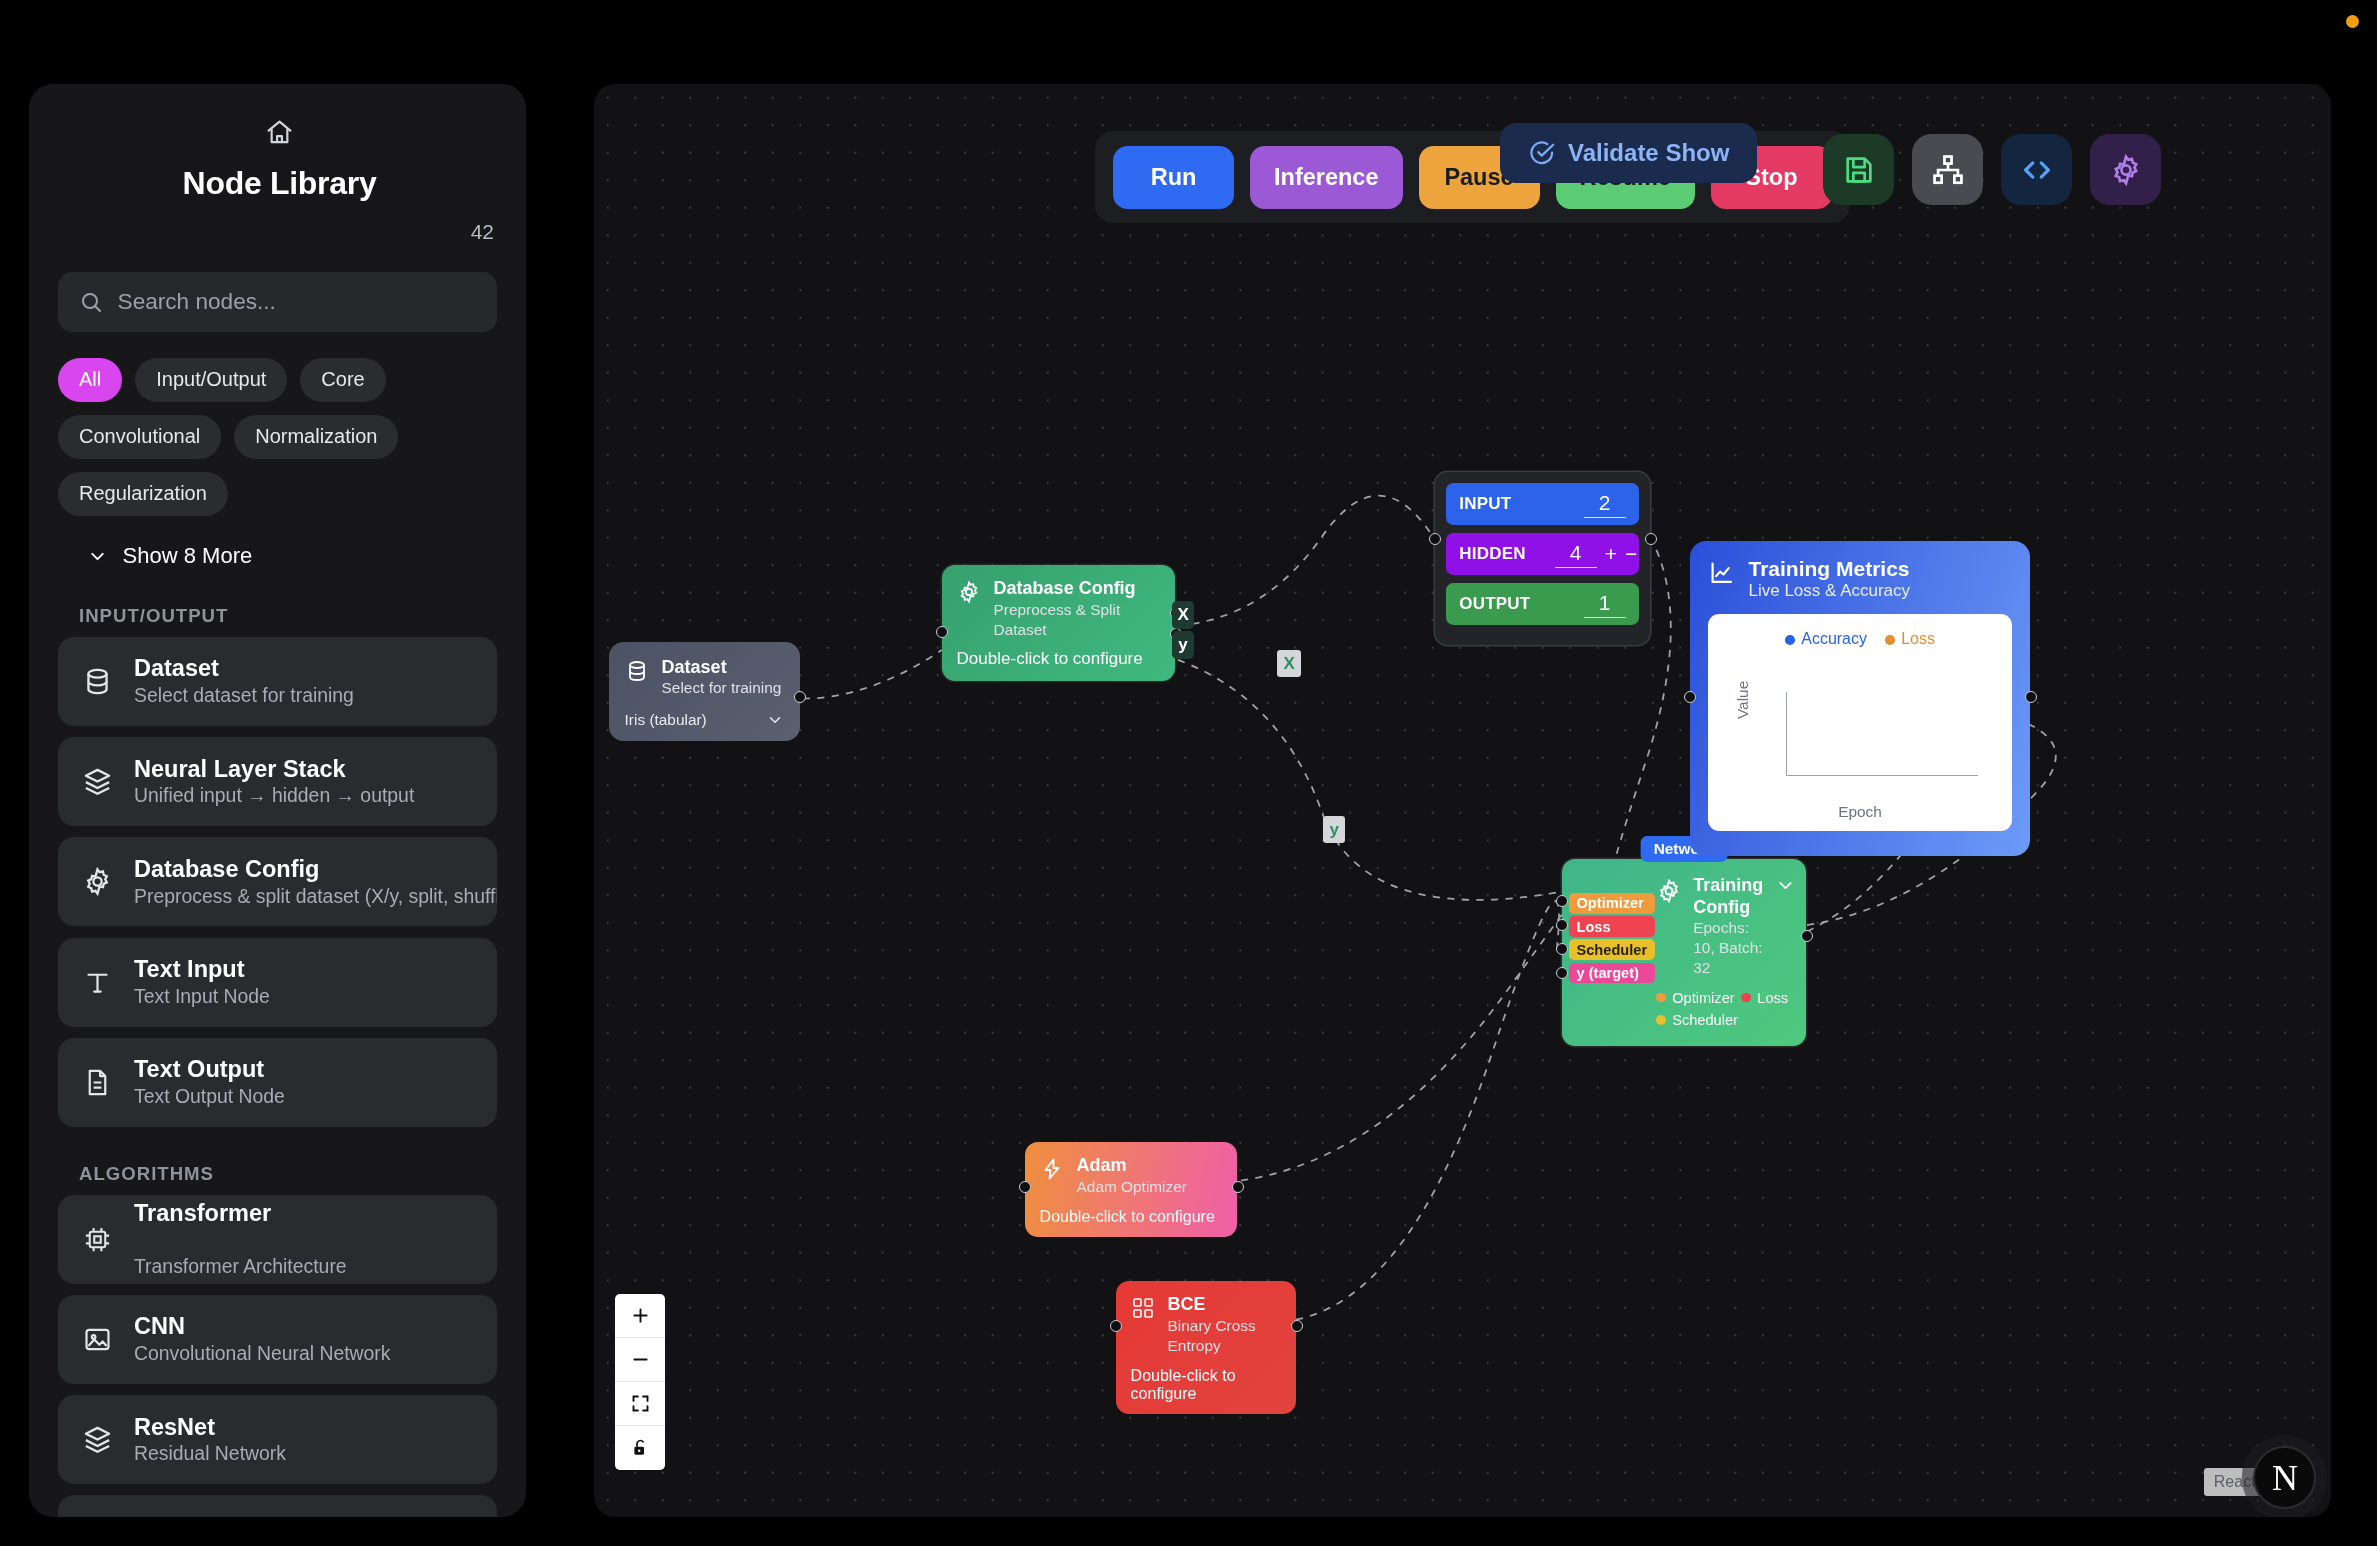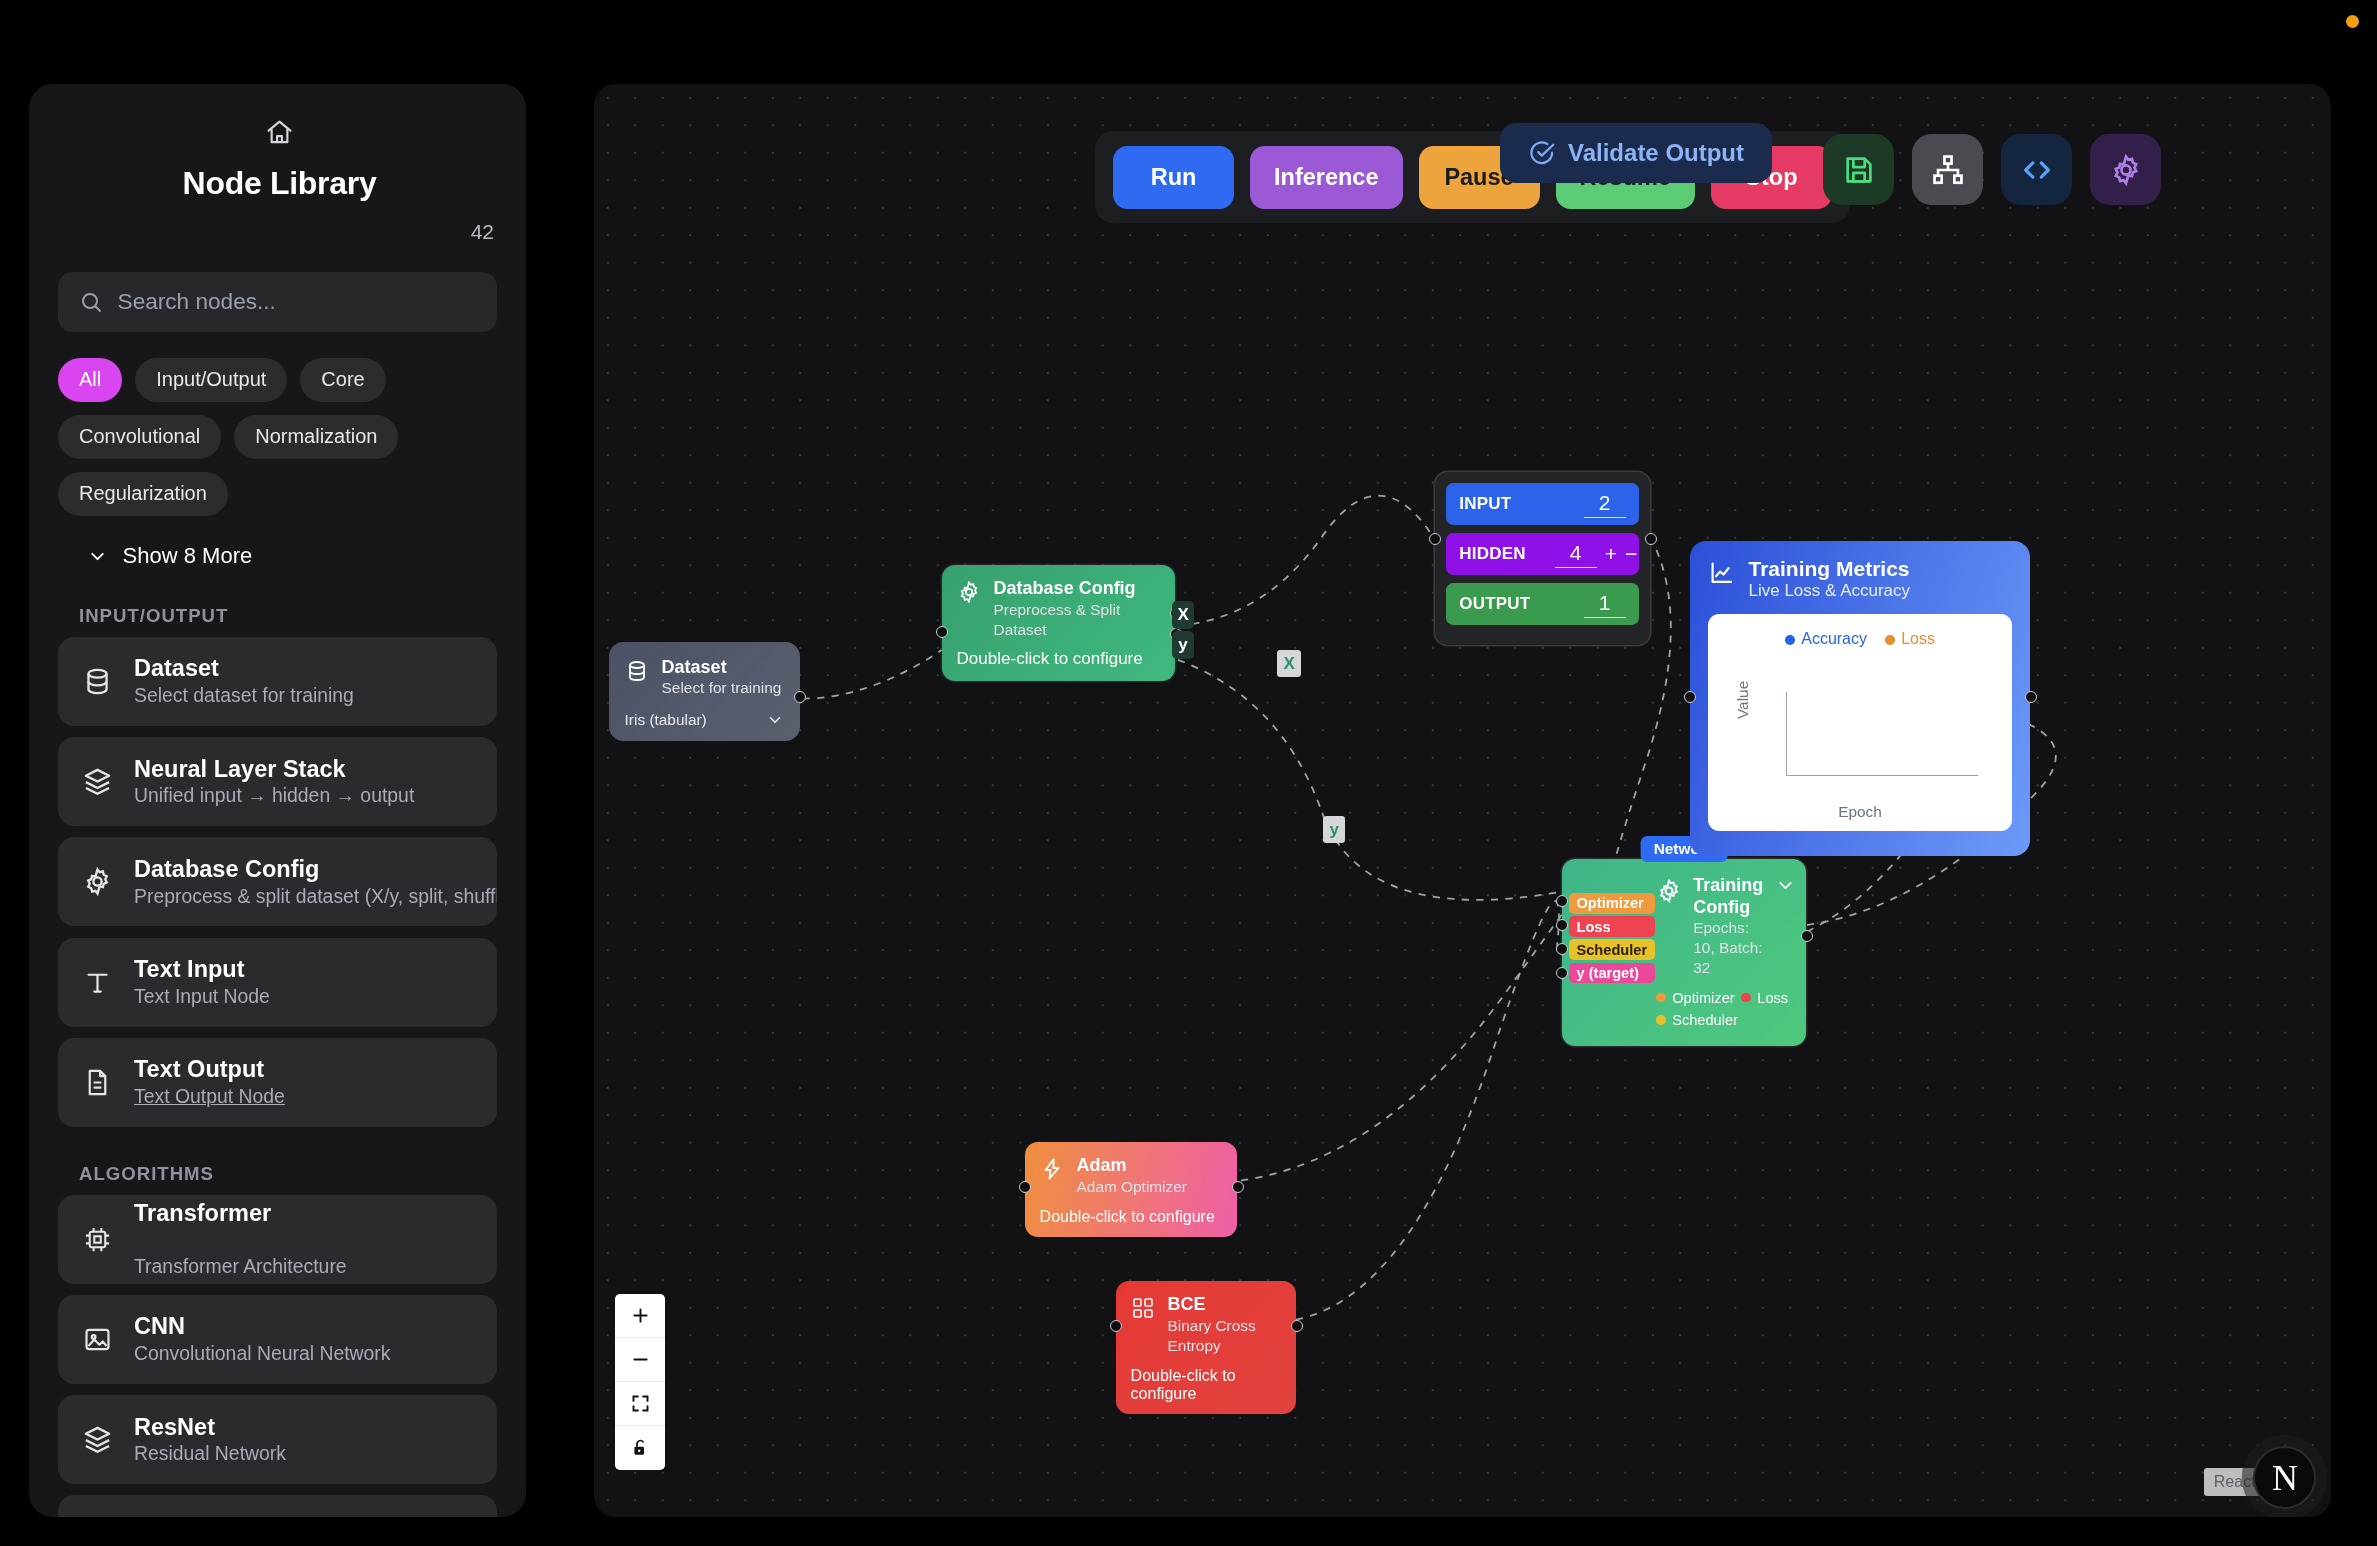--- a/index.html
+++ b/index.html
@@ -392,21 +392,21 @@
           <div class="node-item">
             <span class="ic">
               <svg viewBox="0 0 24 24" fill="none" stroke="currentColor" stroke-width="1.7" stroke-linejoin="round">
                 <path d="M6 3h8l4 4v14H6z"></path>
                 <path d="M14 3v4h4"></path>
                 <path d="M9 12h6M9 16h6"></path>
               </svg>
             </span>
             <span class="txt">
               <span class="nm" style="display: block;">Text Output</span>
-              <span class="ds" style="display: block; text-decoration: underline;">Text Output Node</span>
+              <span class="ds" style="display: block;">Text Output Node</span>
             </span>
           </div>
         </div>
         <div class="sec-label">ALGORITHMS</div>
         <div class="node-list">
           <div class="node-item">
             <span class="ic">
               <svg viewBox="0 0 24 24" fill="none" stroke="currentColor" stroke-width="1.6">
                 <rect x="6" y="6" width="12" height="12" rx="1.5"></rect>
                 <rect x="9.5" y="9.5" width="5" height="5"></rect>
@@ -476,21 +476,21 @@
       <button class="tb-btn tb-stop">Stop</button>
     </div>
 
     <div class="validate-panel">
       <span>
         <svg viewBox="0 0 24 24" fill="none" stroke="currentColor" stroke-width="2" stroke-linecap="round" stroke-linejoin="round">
           <path d="M21 12a9 9 0 1 1-4.2-7.6"></path>
             <path d="M9 11.5l3 3L22 5"></path>
         </svg>
       </span>
-      <span>Validate Output</span>
+      <span>Validate Show</span>
     </div>
 
     <div class="icon-bar">
       <button class="icon-btn ib-save">
         <svg viewBox="0 0 24 24" fill="none" stroke="currentColor" stroke-width="1.9" stroke-linejoin="round">
           <path d="M4 4h12l4 4v12H4z"></path>
             <path d="M8 4v6h8V4"></path>
             <rect x="8" y="14" width="8" height="6"></rect>
         </svg>
       </button>

